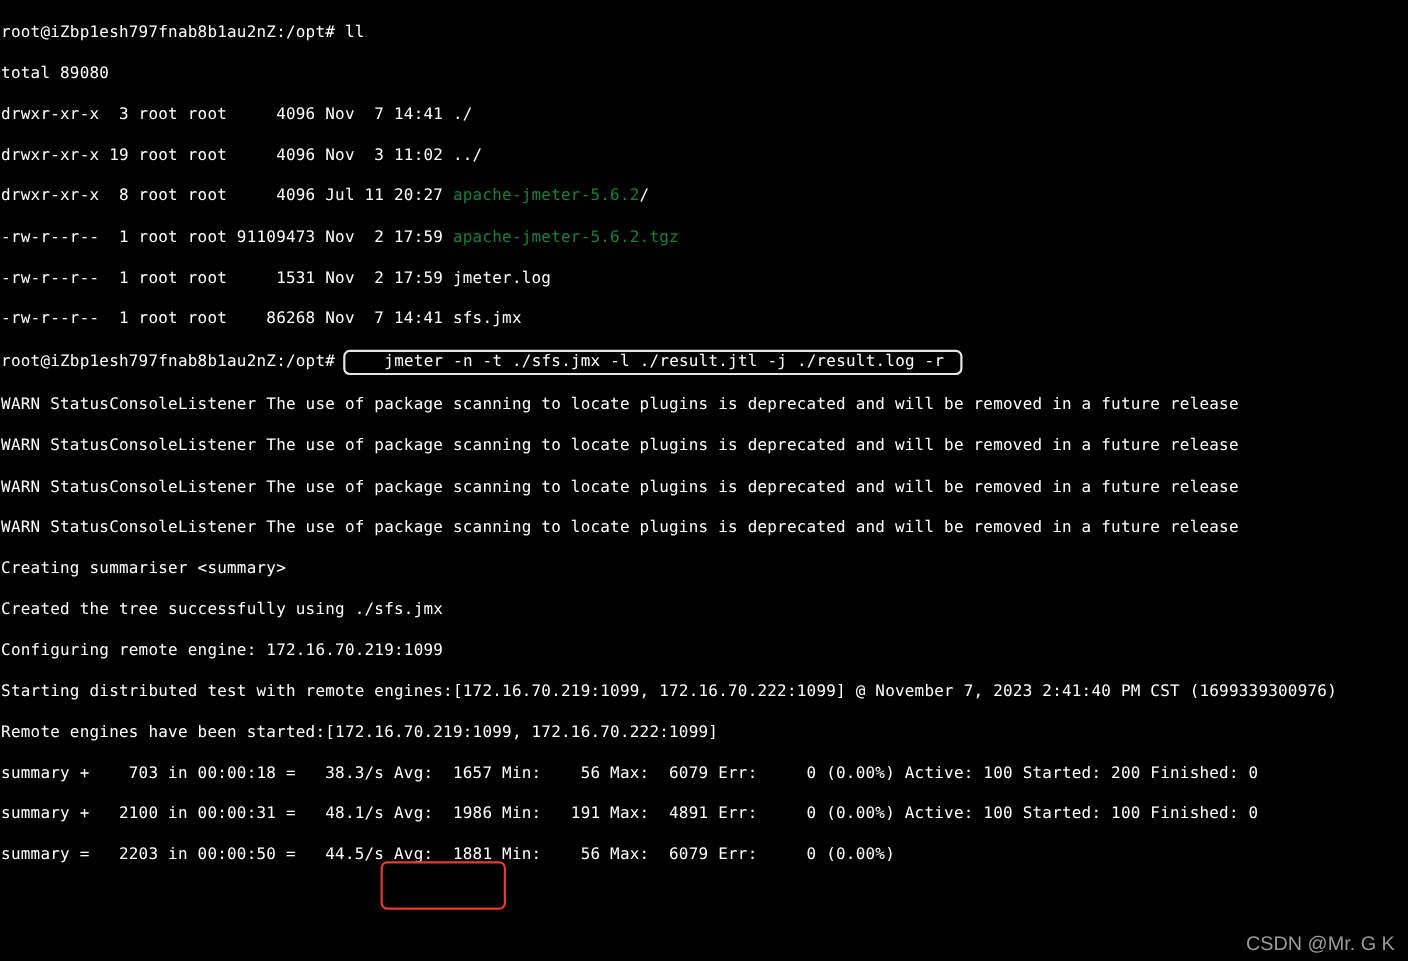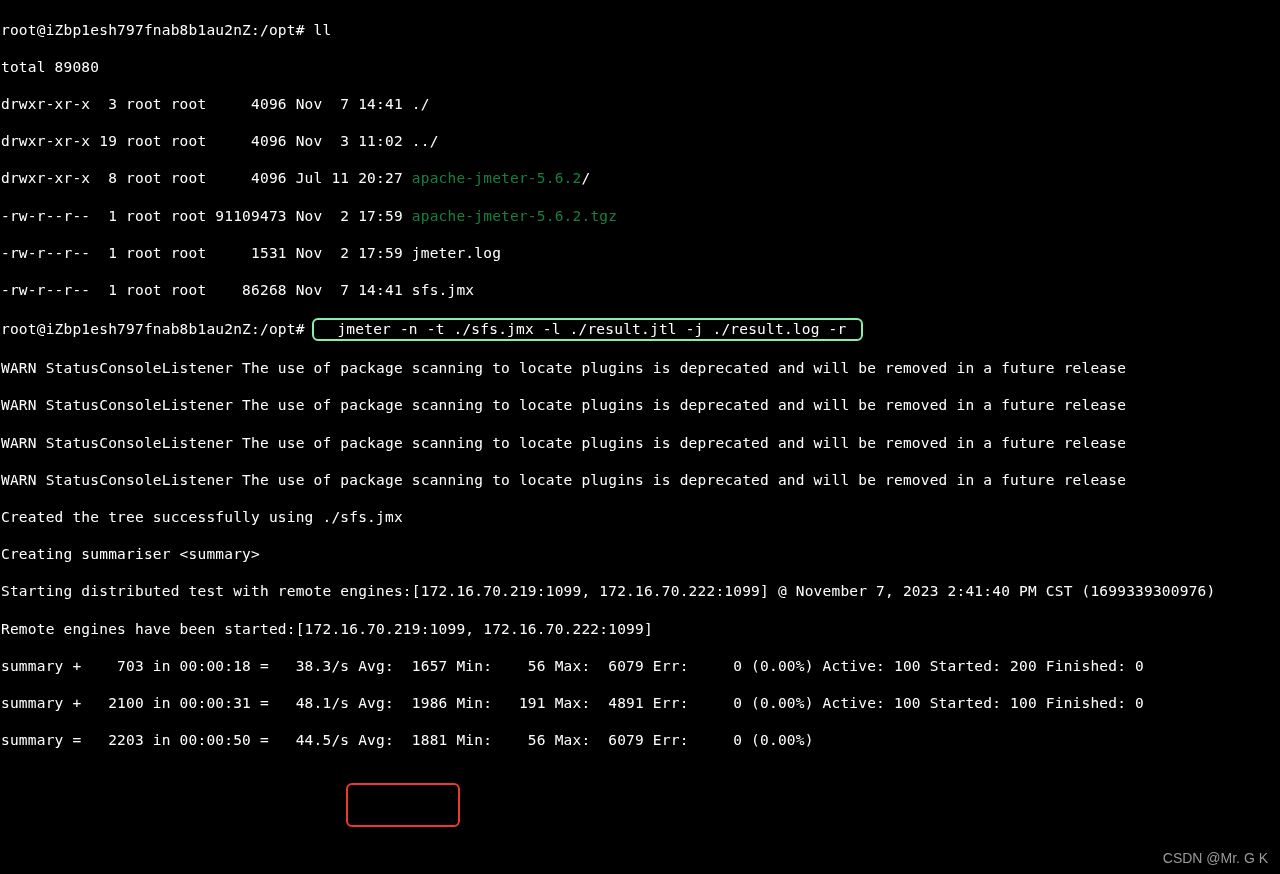--- a/index.html
+++ b/index.html
@@ -16,37 +16,37 @@
     letter-spacing: 0.2px;
   }
   .term {
     padding: 2px 1px;
     white-space: pre;
     position: relative;
   }
   .blue  { color: #15803d; }
   .red   { color: #15803d; }
   .highlight-red {
-    border: 2px solid #86efac;
+    border: 2px solid #e5e5e5;
     border-radius: 6px;
-    padding: 0 6px 0 6px;
+    padding: 0 6px 0 18px;
     margin-left: -2px;
     display: inline-block;
   }
   .highlight-block {
     border: 2px solid #ea3a2e;
     border-radius: 6px;
     position: absolute;
   }
   .watermark {
     position: absolute;
     right: 12px;
     bottom: 6px;
     color: #9a9a9a;
-    font-size: 14px;
+    font-size: 18px;
     font-family: sans-serif;
     letter-spacing: 0;
   }
 </style>
 </head>
 <body>
 
 <div class="term">
 <div>root@iZbp1esh797fnab8b1au2nZ:/opt# ll</div>
 <div>total 89080</div>
@@ -54,22 +54,23 @@
 <div>drwxr-xr-x 19 root root     4096 Nov  3 11:02 ../</div>
 <div><span>drwxr-xr-x  8 root root     4096 Jul 11 20:27 </span><span class="blue">apache-jmeter-5.6.2</span><span>/</span></div>
 <div><span>-rw-r--r--  1 root root 91109473 Nov  2 17:59 </span><span class="red">apache-jmeter-5.6.2.tgz</span></div>
 <div>-rw-r--r--  1 root root     1531 Nov  2 17:59 jmeter.log</div>
 <div>-rw-r--r--  1 root root    86268 Nov  7 14:41 sfs.jmx</div>
 <div><span>root@iZbp1esh797fnab8b1au2nZ:/opt# </span><span class="highlight-red">  jmeter -n -t ./sfs.jmx -l ./result.jtl -j ./result.log -r </span></div>
 <div>WARN StatusConsoleListener The use of package scanning to locate plugins is deprecated and will be removed in a future release</div>
 <div>WARN StatusConsoleListener The use of package scanning to locate plugins is deprecated and will be removed in a future release</div>
 <div>WARN StatusConsoleListener The use of package scanning to locate plugins is deprecated and will be removed in a future release</div>
 <div>WARN StatusConsoleListener The use of package scanning to locate plugins is deprecated and will be removed in a future release</div>
+<div>Creating summariser &lt;summary&gt;</div>
 <div>Created the tree successfully using ./sfs.jmx</div>
-<div>Creating summariser &lt;summary&gt;</div>
+<div>Configuring remote engine: 172.16.70.219:1099</div>
 <div>Starting distributed test with remote engines:[172.16.70.219:1099, 172.16.70.222:1099] @ November 7, 2023 2:41:40 PM CST (1699339300976)</div>
 <div>Remote engines have been started:[172.16.70.219:1099, 172.16.70.222:1099]</div>
 <div>summary +    703 in 00:00:18 =   38.3/s Avg:  1657 Min:    56 Max:  6079 Err:     0 (0.00%) Active: 100 Started: 200 Finished: 0</div>
 <div>summary +   2100 in 00:00:31 =   48.1/s Avg:  1986 Min:   191 Max:  4891 Err:     0 (0.00%) Active: 100 Started: 100 Finished: 0</div>
 <div>summary =   2203 in 00:00:50 =   44.5/s Avg:  1881 Min:    56 Max:  6079 Err:     0 (0.00%)</div>
 
 
 
 
 

